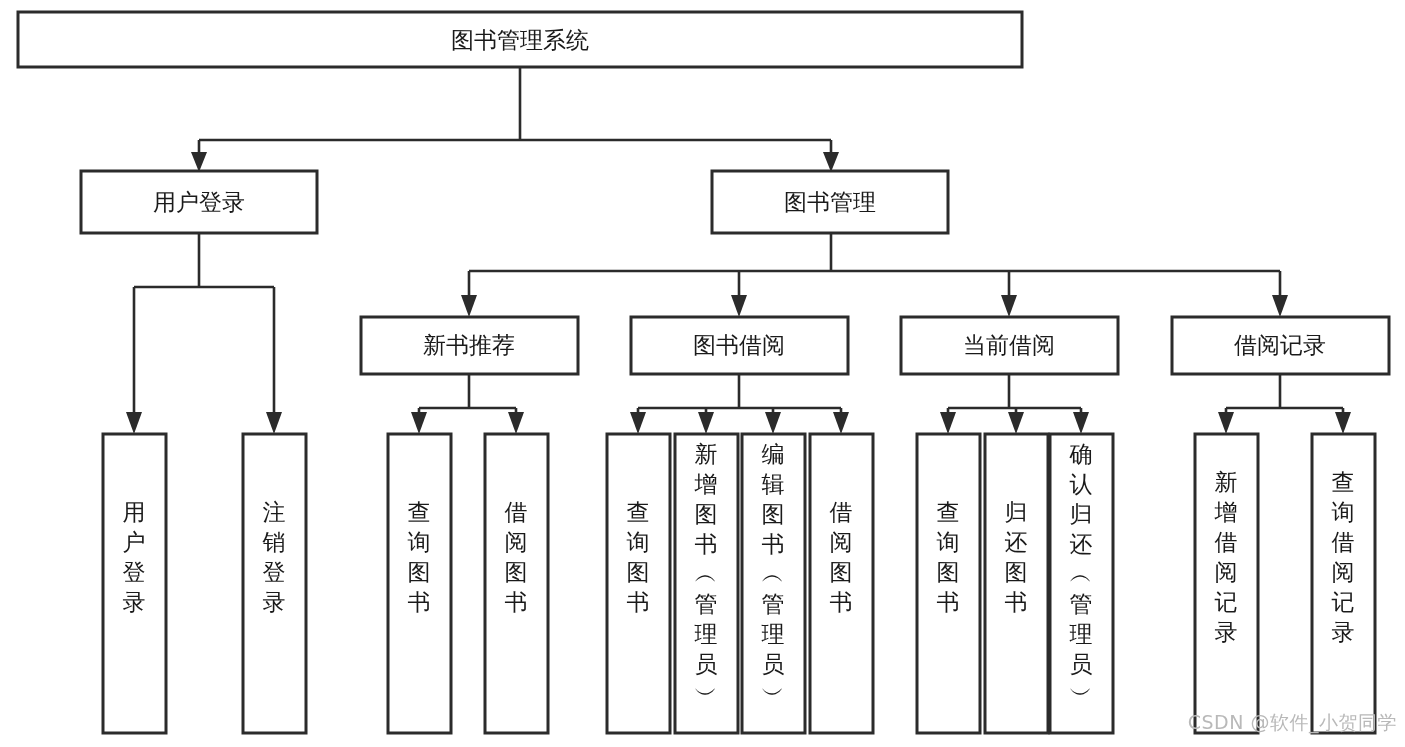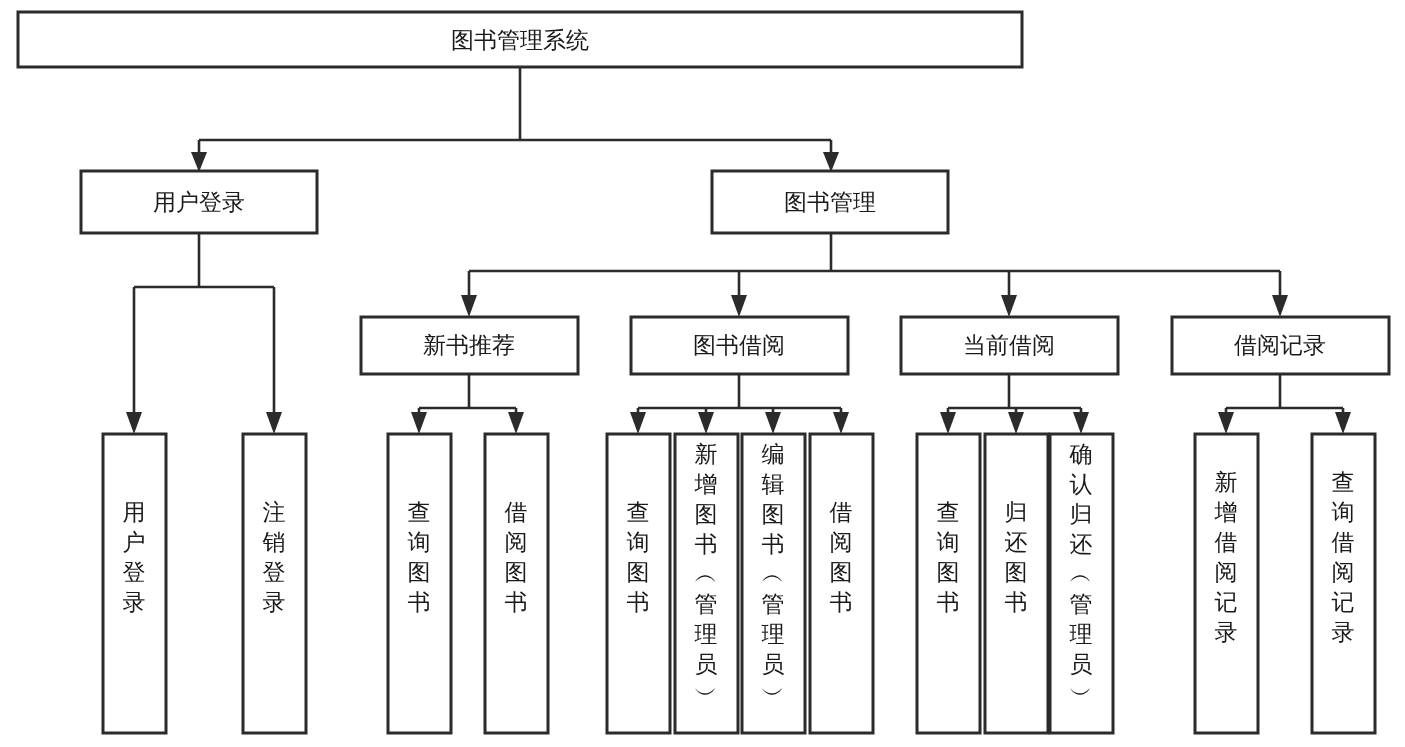--- a/index.html
+++ b/index.html
@@ -236,13 +236,14 @@
       </g>
 
       <g>
         <rect class="node-rect" x="1312" y="434" width="63" height="299"></rect>
         <text class="node-label-v" x="1343" y="490"><tspan x="1343" y="490">查</tspan><tspan x="1343" y="520">询</tspan><tspan x="1343" y="550">借</tspan><tspan x="1343" y="580">阅</tspan><tspan x="1343" y="610">记</tspan><tspan x="1343" y="640">录</tspan></text>
       </g>
 
     </g>
   </svg>
 
+  <div class="watermark">CSDN @软件_小贺同学</div>
 </div>
 
 </body></html>

